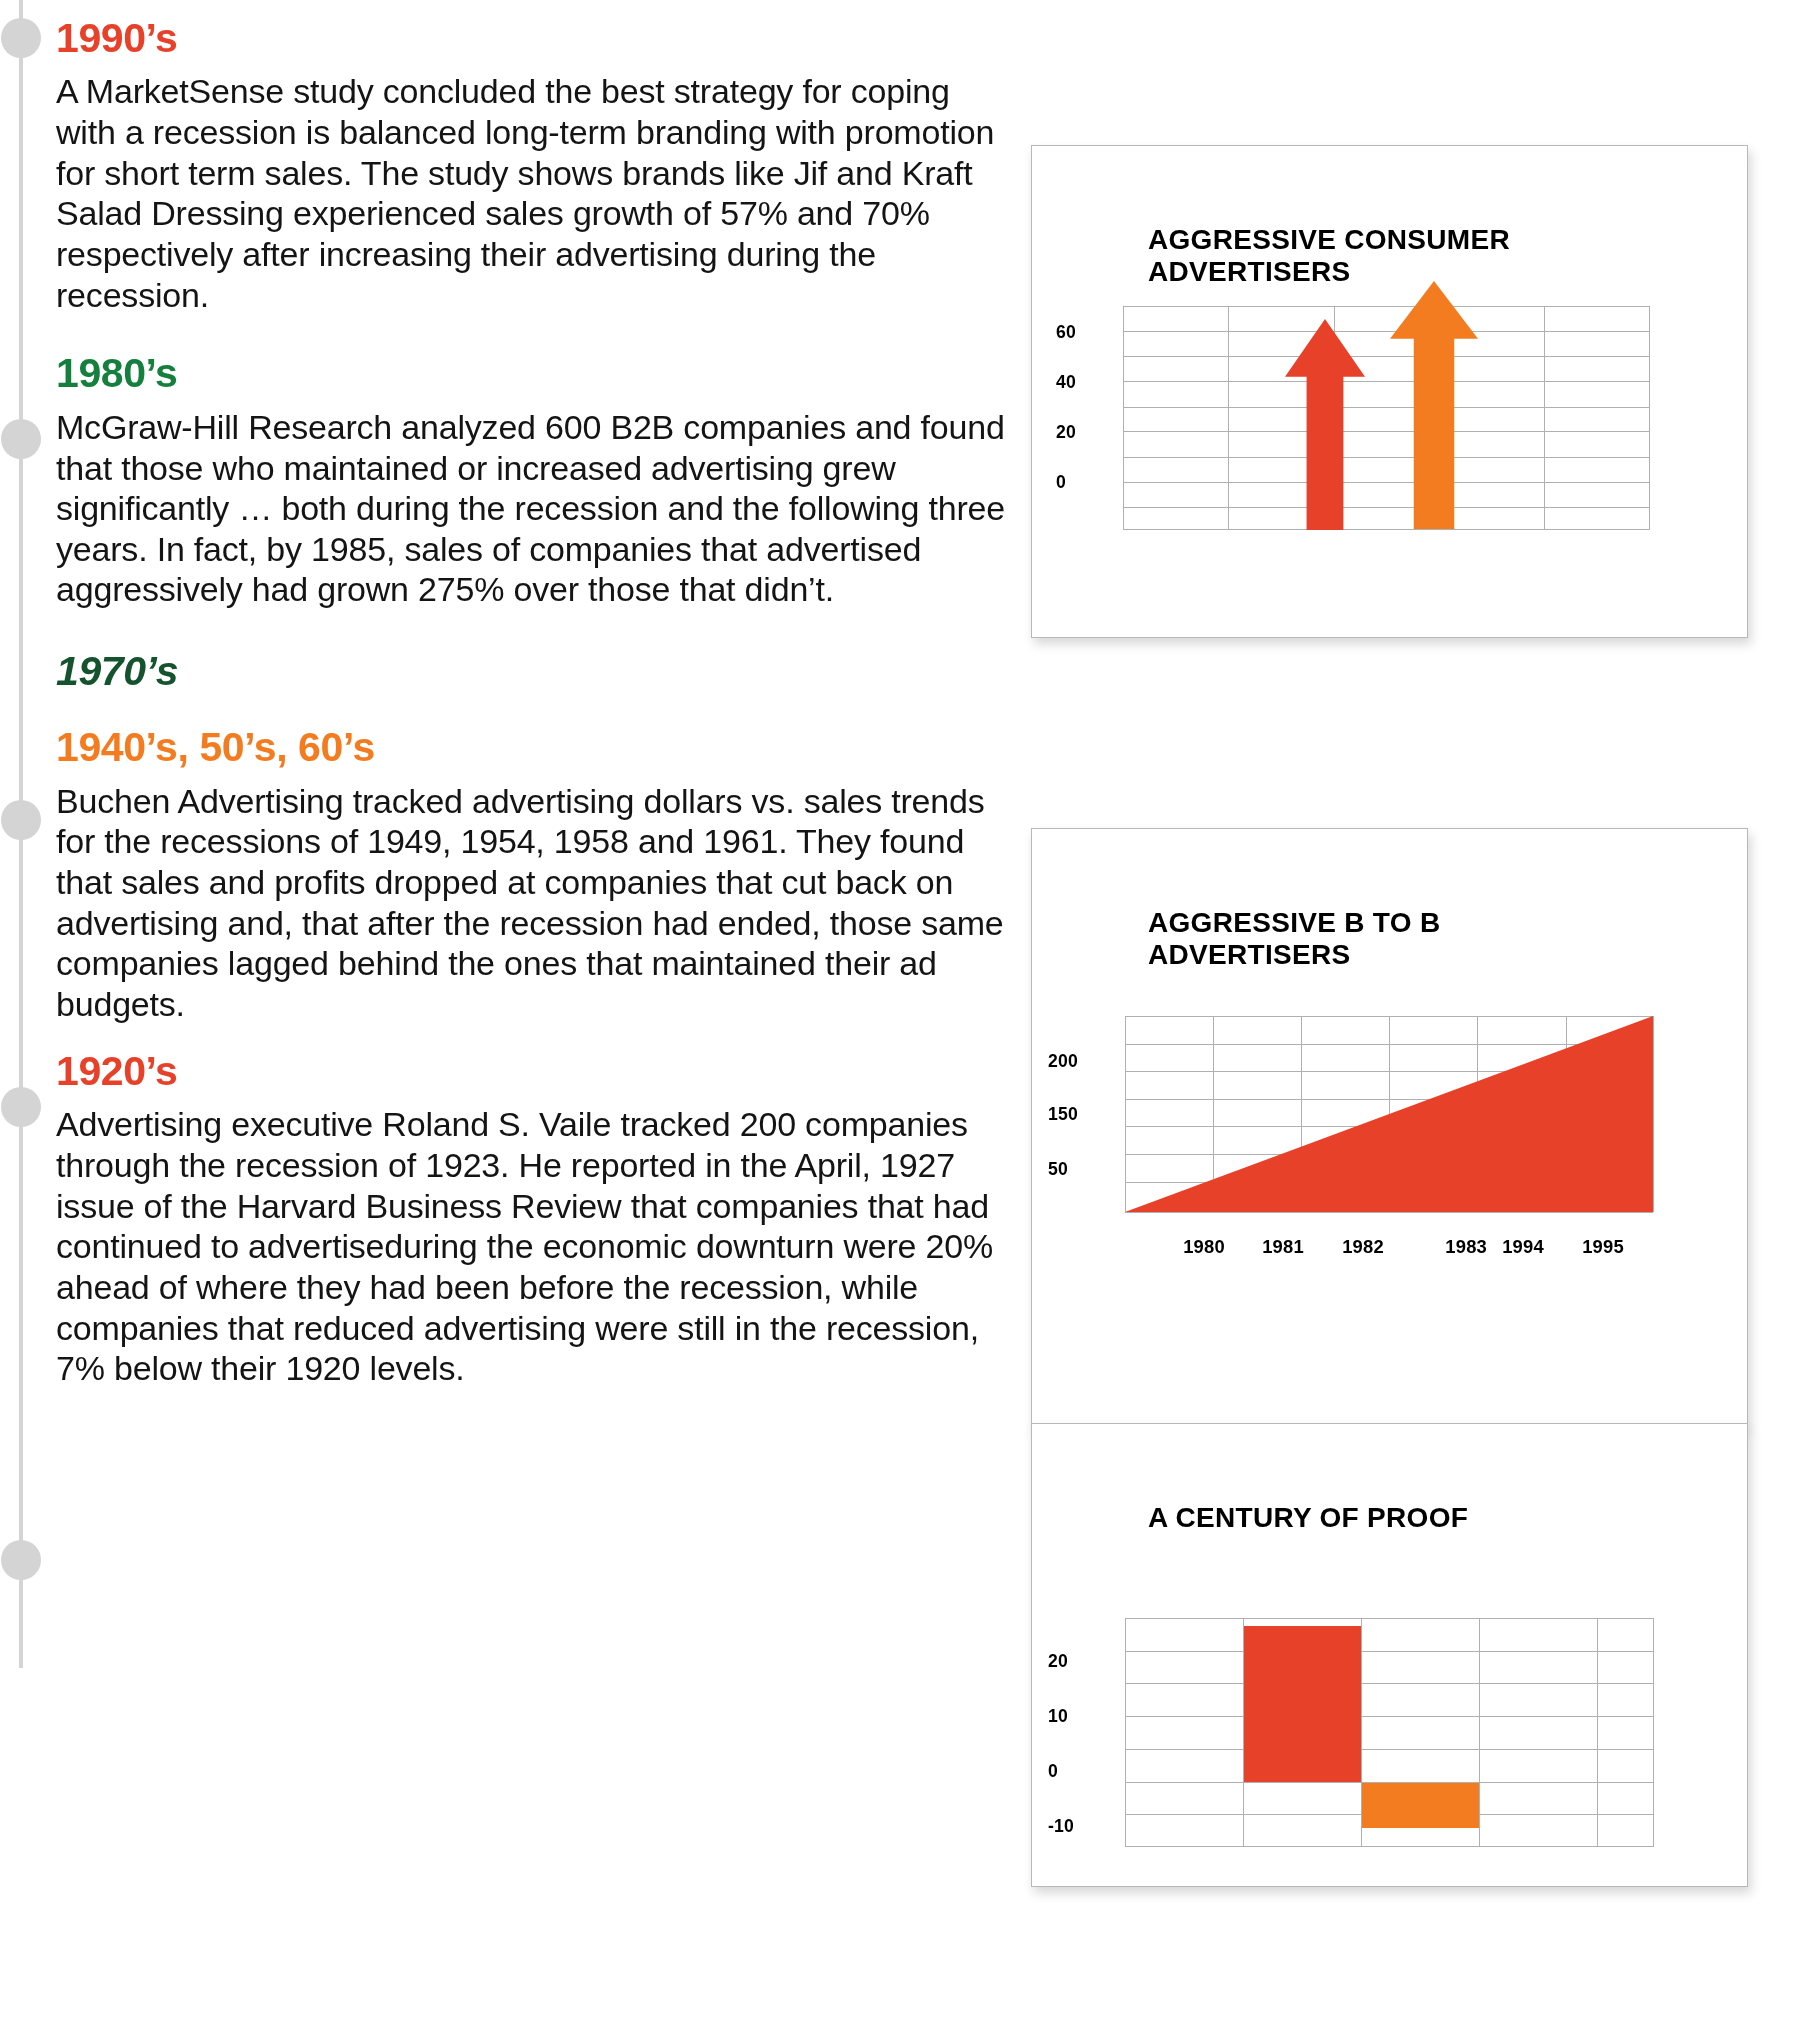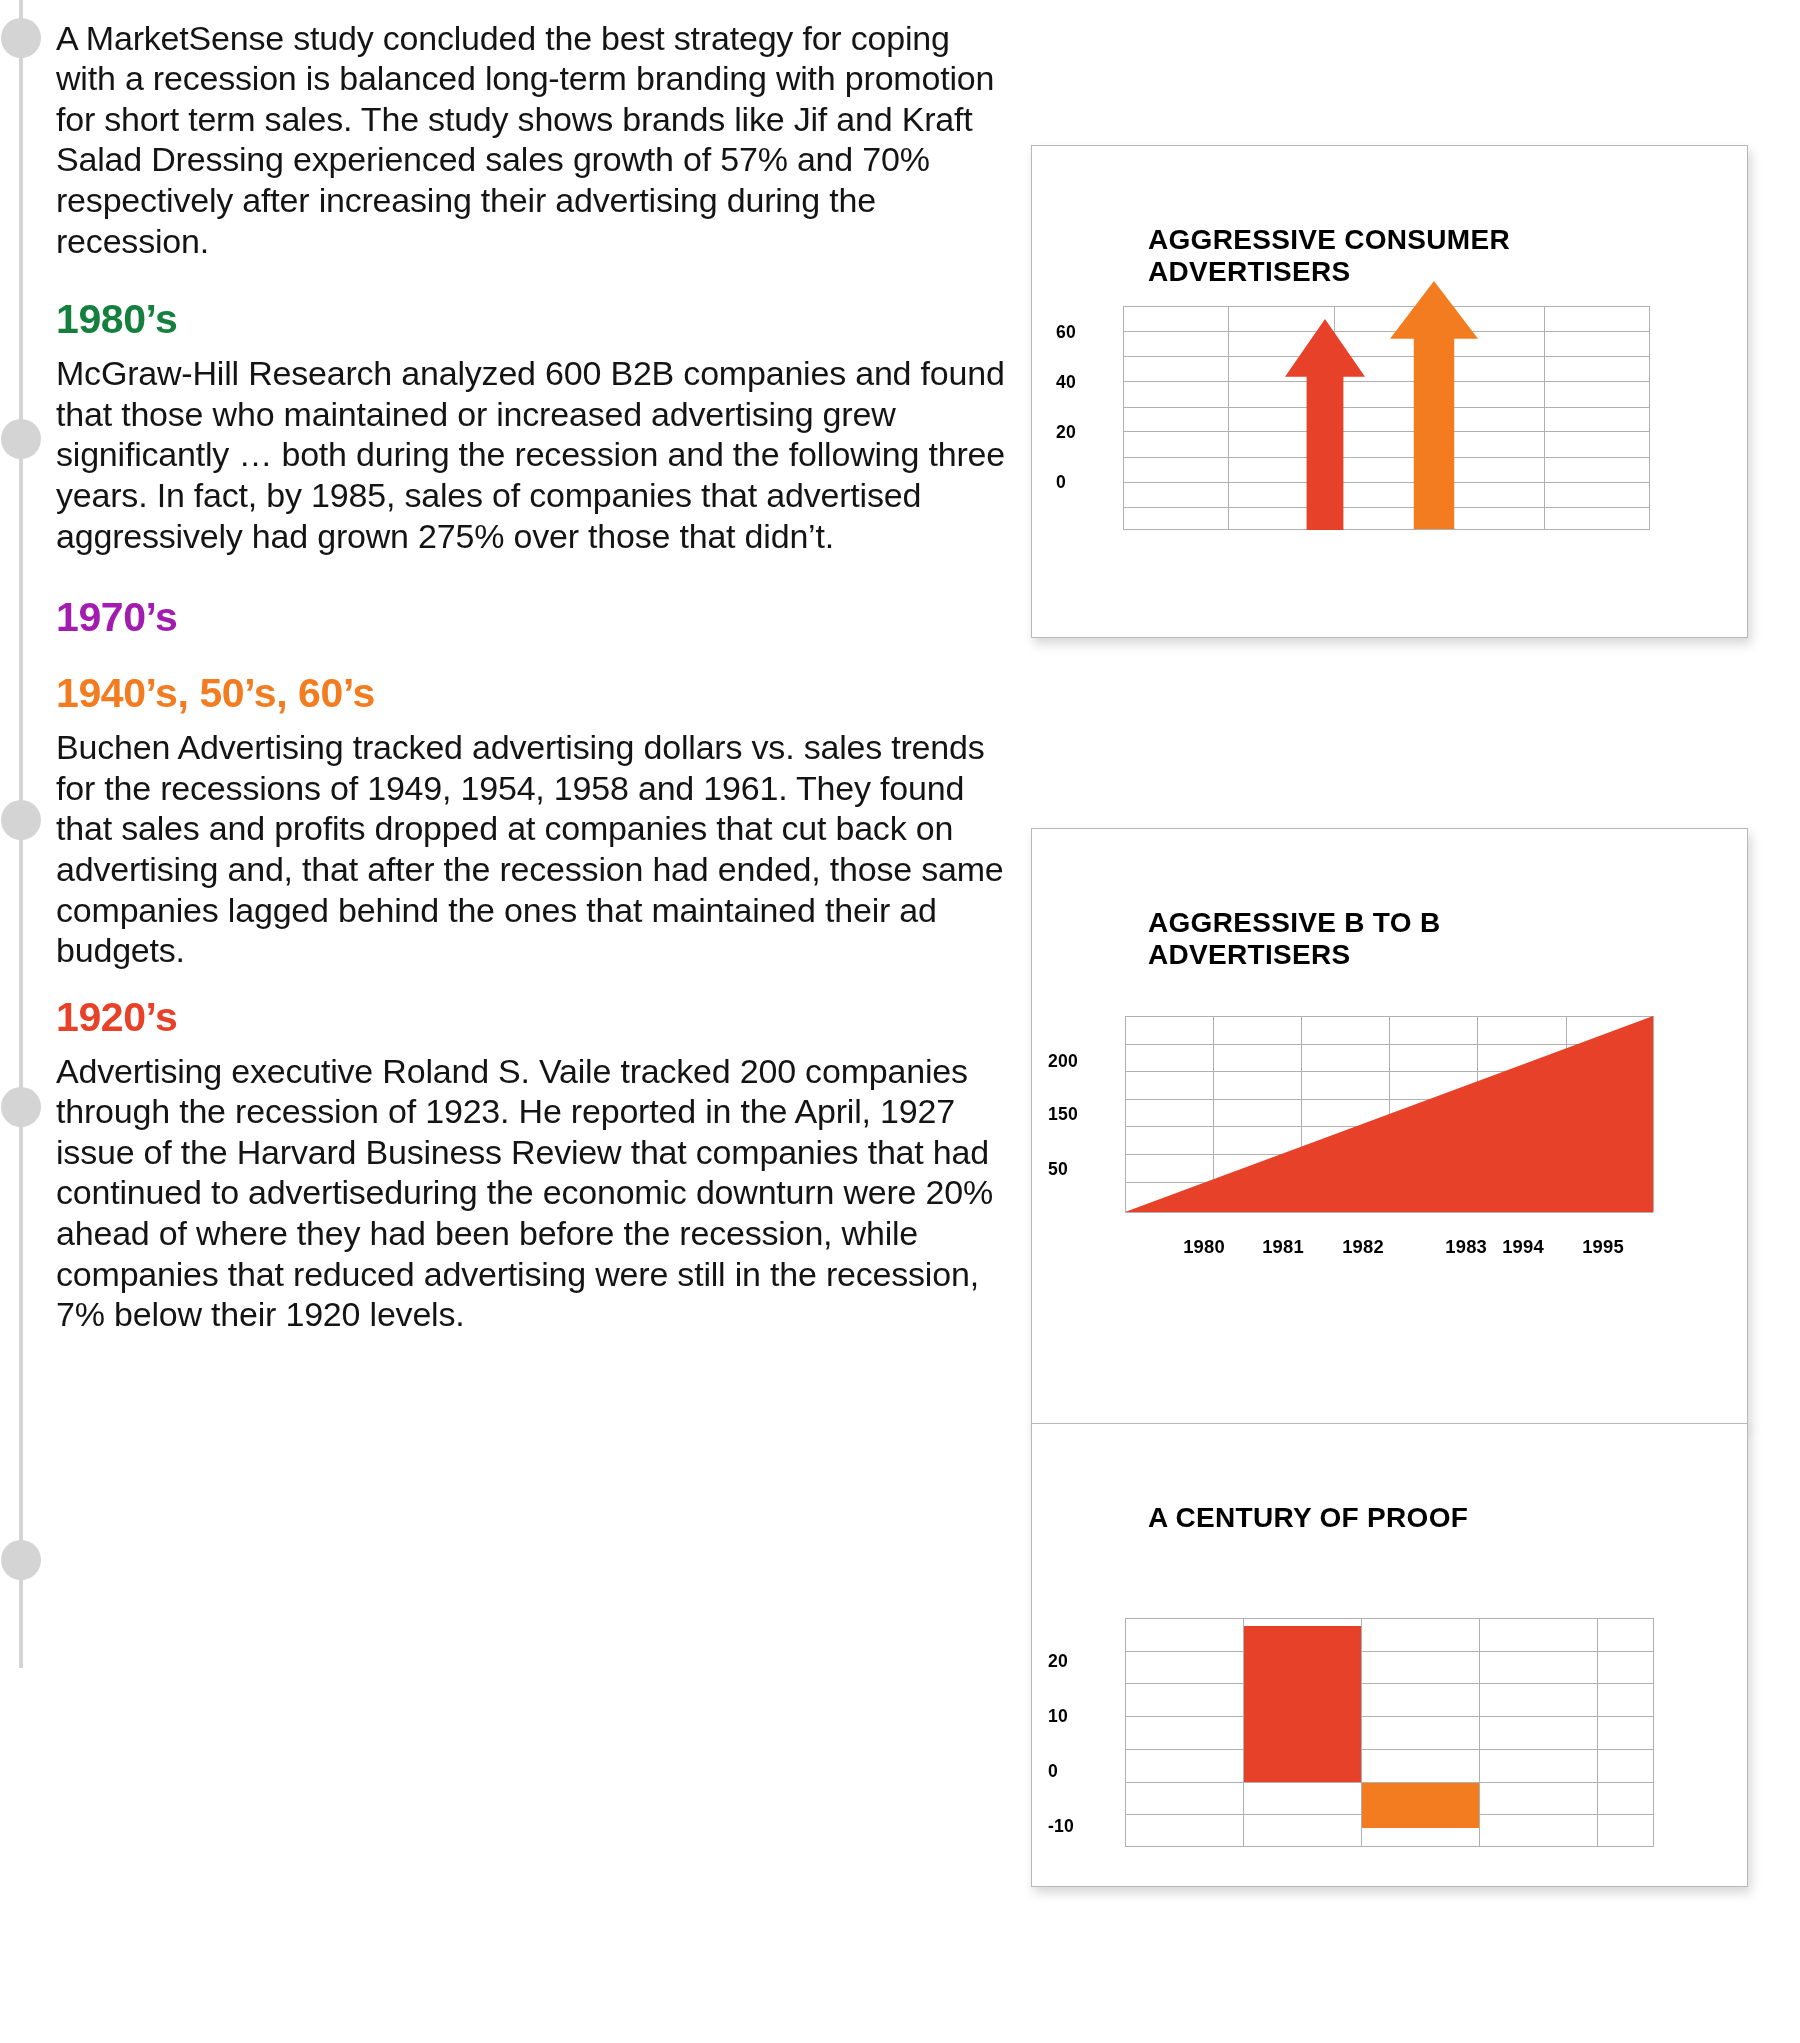--- a/index.html
+++ b/index.html
@@ -138,30 +138,31 @@
   <div class="timeline-rail"></div>
   <div class="timeline-dot" style="top:17.6px;"></div>
   <div class="timeline-dot" style="top:419px;"></div>
   <div class="timeline-dot" style="top:800px;"></div>
   <div class="timeline-dot" style="top:1087px;"></div>
   <div class="timeline-dot" style="top:1540px;"></div>
 
   <div class="content-col">
 
     <div class="section" style="margin-top:17.6px;">
+      <div class="section-heading" style="color:#E8412A;">1990’s</div>
       <div class="section-body">A MarketSense study concluded the best strategy for coping with a recession is balanced long-term branding with promotion for short term sales. The study shows brands like Jif and Kraft Salad Dressing experienced sales growth of 57% and 70% respectively after increasing their advertising during the recession.</div>
     </div>
 
     <div class="section" style="margin-top:38px;">
       <div class="section-heading" style="color:#15803d;">1980’s</div>
       <div class="section-body">McGraw-Hill Research analyzed 600 B2B companies and found that those who maintained or increased advertising grew significantly … both during the recession and the following three years.  In fact, by 1985, sales of companies that advertised aggressively had grown 275% over those that didn’t.</div>
     </div>
 
     <div class="section" style="margin-top:41px;">
-      <div class="section-heading" style="color:#a21caf;">1970’s</div>
+      <div class="section-heading" style="color:#14532d;font-style:italic;">1970’s</div>
     </div>
 
     <div class="section" style="margin-top:35px;">
       <div class="section-heading" style="color:#F47C20;">1940’s, 50’s, 60’s</div>
       <div class="section-body">Buchen Advertising tracked advertising dollars vs. sales trends for the recessions of 1949, 1954, 1958 and 1961. They found that sales and profits dropped at companies that cut back on advertising and, that after the recession had ended, those same companies lagged behind the ones that maintained their ad budgets.</div>
     </div>
 
     <div class="section" style="margin-top:26px;">
       <div class="section-heading" style="color:#E8412A;">1920’s</div>
       <div class="section-body">Advertising executive Roland S. Vaile tracked 200 companies through the recession of 1923. He reported in the April, 1927 issue of the Harvard Business Review that companies that had continued to advertiseduring the economic downturn were 20% ahead of where they had been before the recession, while companies that reduced advertising were still in the recession, 7% below their 1920 levels.</div>

